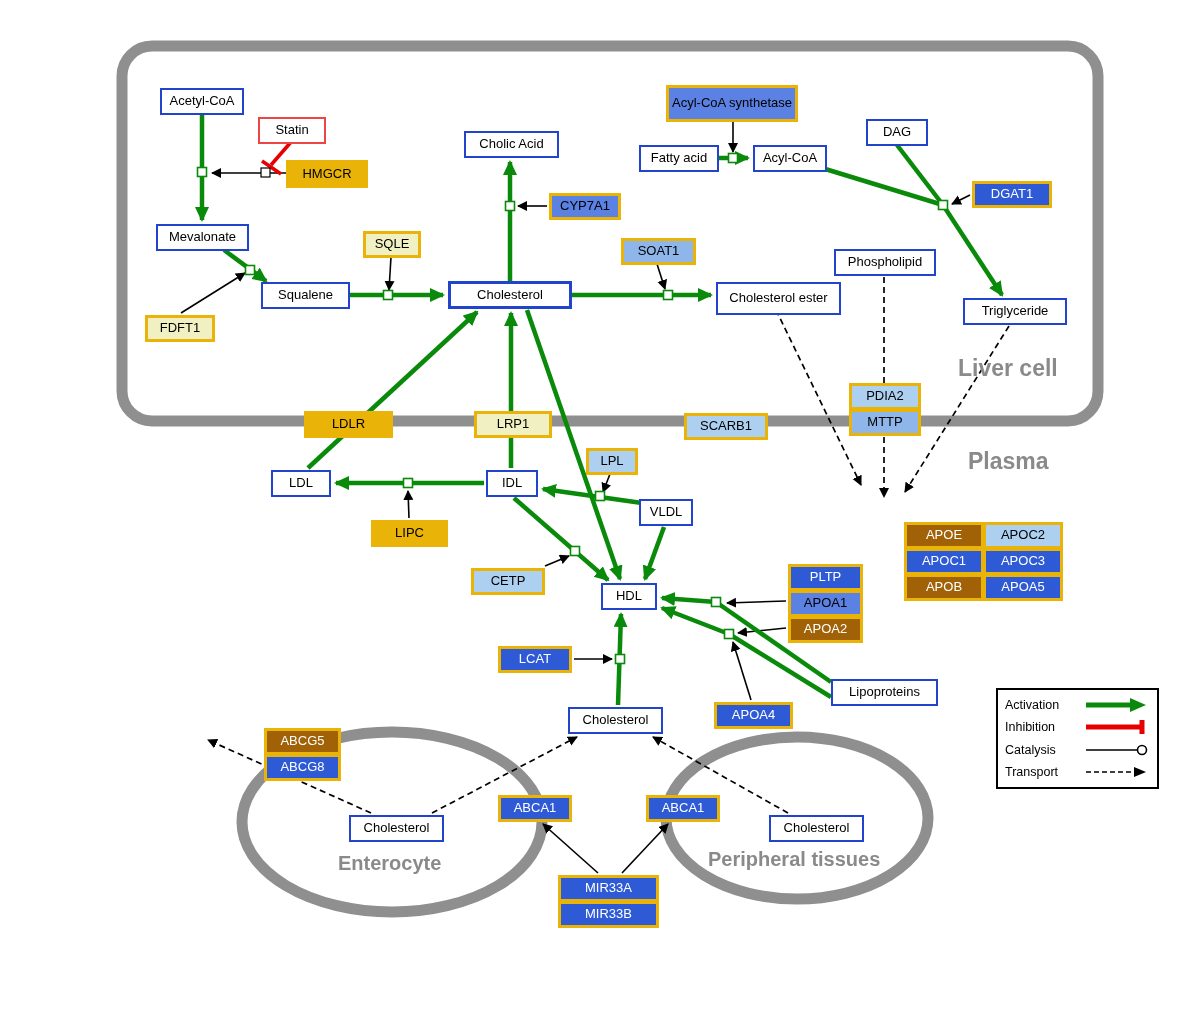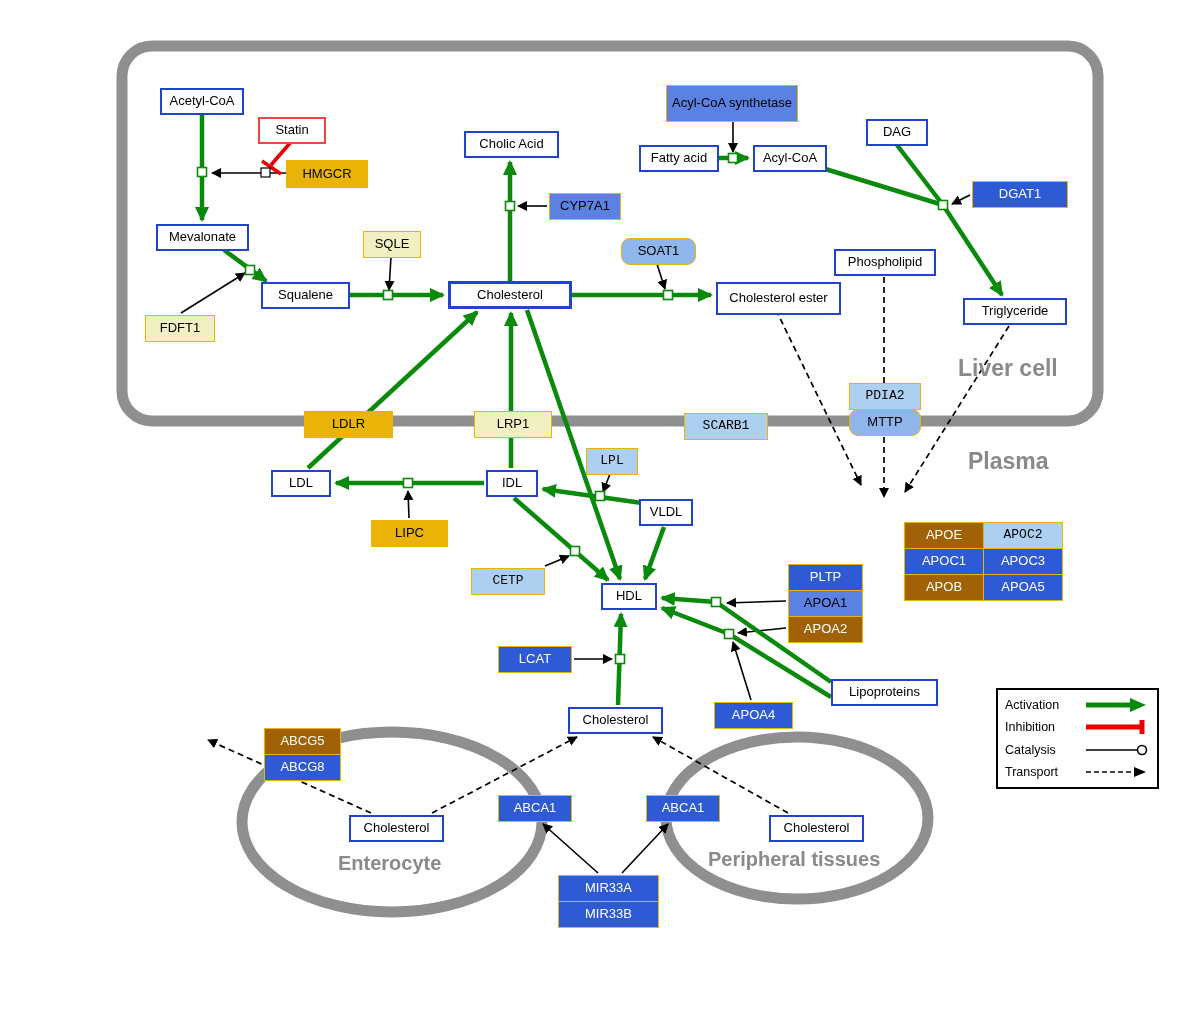--- a/index.html
+++ b/index.html
@@ -5,25 +5,25 @@
   html,body{margin:0;padding:0;background:#fff;}
   #canvas{position:relative;width:1200px;height:1013px;background:#fff;overflow:hidden;
           font-family:"Liberation Sans",sans-serif;}
   #edges{position:absolute;left:0;top:0;z-index:1;}
   .node{position:absolute;z-index:3;display:flex;align-items:center;justify-content:center;
         box-sizing:border-box;font-size:13px;color:#000;text-align:center;line-height:1.1;
         background:#fff;}
   .metab{border:2px solid #2244cc;}
   .metab-hub{border:3px solid #2244cc;}
   .statin{border:2px solid #ef4444;}
-  .gene{border:1px solid #eab308;}
+  .gene{border:3px solid #eab308;}
   .yellow{background:#eab308;}
   .paleyellow{background:#f0f0c2;}
-  .b1{background:#aed0f0;font-family:Liberation Mono, monospace;}
-  .b2{background:#8fb6ea;border-radius:9px;}
+  .b1{background:#aed0f0;}
+  .b2{background:#8fb6ea;}
   .b3{background:#5b81e2;}
   .b4{background:#2f5ad6;color:#fff;}
   .b5{background:#a16207;color:#fff;}
   .comp-label{position:absolute;z-index:2;color:#8a8a8a;font-weight:bold;}
   .lbl-big{font-size:23px;}
   .lbl-med{font-size:20px;}
   #legend{position:absolute;z-index:3;left:996px;top:688px;width:163px;height:101px;
           border:2px solid #000;background:#fff;box-sizing:border-box;
           display:flex;flex-direction:column;justify-content:space-around;padding:4px 7px;}
   .legend-row{display:flex;align-items:center;justify-content:space-between;height:22px;
@@ -139,21 +139,21 @@
   <div class="node gene paleyellow" style="left:363px;top:231px;width:58px;height:27px">SQLE</div>
   <div class="node metab-hub node" style="left:448px;top:281px;width:124px;height:28px">Cholesterol</div>
   <div class="node metab" style="left:464px;top:131px;width:95px;height:27px">Cholic Acid</div>
   <div class="node gene b3" style="left:549px;top:193px;width:72px;height:27px">CYP7A1</div>
   <div class="node gene b2" style="left:621px;top:238px;width:75px;height:27px">SOAT1</div>
   <div class="node metab" style="left:716px;top:282px;width:125px;height:33px">Cholesterol ester</div>
   <div class="node gene b3" style="left:666px;top:85px;width:132px;height:37px">Acyl-CoA synthetase</div>
   <div class="node metab" style="left:639px;top:145px;width:80px;height:27px">Fatty acid</div>
   <div class="node metab" style="left:753px;top:145px;width:74px;height:27px">Acyl-CoA</div>
   <div class="node metab" style="left:866px;top:119px;width:62px;height:27px">DAG</div>
-  <div class="node gene b4" style="left:972px;top:181px;width:96px;height:27px">DGAT1</div>
+  <div class="node gene b4" style="left:972px;top:181px;width:80px;height:27px">DGAT1</div>
   <div class="node metab" style="left:834px;top:249px;width:102px;height:27px">Phospholipid</div>
   <div class="node metab" style="left:963px;top:298px;width:104px;height:27px">Triglyceride</div>
 
   <div class="node gene yellow" style="left:304px;top:411px;width:89px;height:27px">LDLR</div>
   <div class="node gene paleyellow" style="left:474px;top:411px;width:78px;height:27px">LRP1</div>
   <div class="node gene b1" style="left:684px;top:413px;width:84px;height:27px">SCARB1</div>
   <div class="node gene b1" style="left:849px;top:383px;width:72px;height:27px">PDIA2</div>
   <div class="node gene b2" style="left:849px;top:409px;width:72px;height:27px">MTTP</div>
 
   <div class="node metab" style="left:271px;top:470px;width:60px;height:27px">LDL</div>

